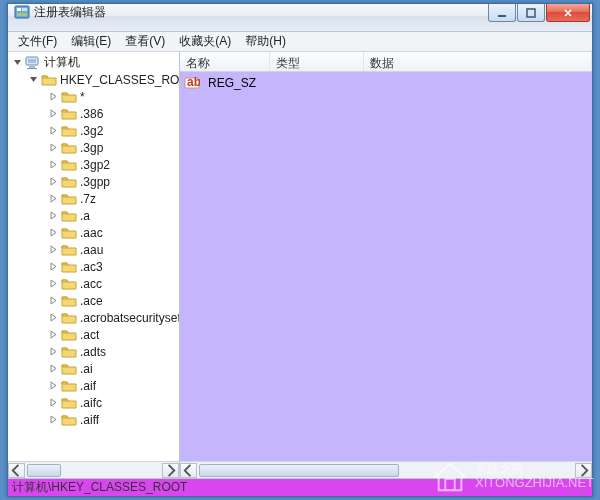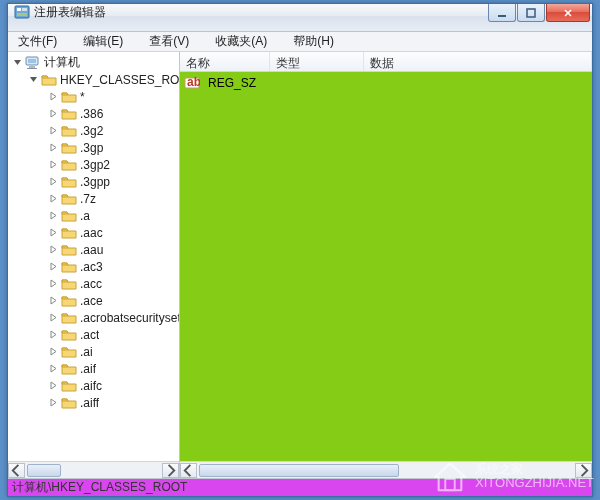--- a/index.html
+++ b/index.html
@@ -9,21 +9,21 @@
 
 .titlebar { height: 28px; background: linear-gradient(to bottom, #f8f9fb 0%, #e6ebf2 45%, #d9e1ec 46%, #e8eef6 100%); border-bottom: 1px solid #b8c4d6; display: flex; padding: 0 0 0 6px; }
 .titlebar .app-icon { width: 16px; height: 16px; margin-right: 4px; display:inline-block; }
 .app-icon svg { width:16px; height:16px; }
 .titlebar .title { flex: 1; color: #222; }
 .win-buttons { display: flex; height: 20px; margin-right: 2px; }
 .win-btn { width: 28px; height: 18px; margin-left: 1px; border: 1px solid #6a88ab; border-top: none; background: linear-gradient(to bottom,#e9f1fb,#cadcf0); display:flex; align-items:center; justify-content:center; border-radius: 0 0 3px 3px; }
 .win-btn.close { width: 44px; background: linear-gradient(to bottom,#f5a79a 0%,#e76f5e 45%,#d94b38 46%,#e86b5a 100%); border-color:#a63a2a; color:#fff; }
 .win-btn svg { width:10px; height:10px; }
 
-.menubar { height: 20px; background: #f2f4f8; border-bottom: 1px solid #d0d6e0; display: flex; align-items: center; padding: 0 4px; gap: 14px; }
+.menubar { height: 20px; background: #f2f4f8; border-bottom: 1px solid #d0d6e0; display: flex; align-items: center; padding: 0 4px; gap: 2px; }
 .menubar .menu-item { padding: 2px 6px; color: #222; cursor: default; }
 
 .content { display: flex; height: calc(100% - 28px - 20px - 18px); }
 .left-pane { width: 172px; border-right: 1px solid #c0c6d0; display:flex; flex-direction:column; }
 .tree-wrap { flex:1; overflow: hidden; padding: 2px 0 0 2px; text-align: right; }
 .tree-node { display: flex; align-items: center; height: 17px; white-space: nowrap; color: #222; }
 .tree-node .exp { width: 11px; height: 11px; margin-right: 2px; flex-shrink:0; display:inline-block; }
 .exp svg { width:11px; height:11px; display:block; }
 .tree-node .icn { width: 16px; height: 14px; margin-right: 3px; flex-shrink:0; display:inline-block; }
 .tree-node .lbl { overflow:hidden; text-overflow: clip; }
@@ -35,21 +35,21 @@
 .h-scroll .arrow { width:17px; height:15px; background: linear-gradient(to bottom,#fafbfd,#e4e9f1); border:1px solid #b8c0cc; display:flex; align-items:center; justify-content:center; }
 .h-scroll .track { flex:1; height:15px; background:#eef1f6; position:relative; }
 .h-scroll .thumb { position:absolute; left:2px; top:1px; height:13px; background: linear-gradient(to bottom,#eaf0f9,#c9d7ea); border:1px solid #9fb2cc; border-radius:2px; }
 
 .right-pane { flex:1; display:flex; flex-direction:column; }
 .list-header { height: 20px; background: linear-gradient(to bottom,#fcfdfe,#eef2f8); border-bottom: 1px solid #d0d6e0; display:flex; }
 .col { padding: 3px 6px; border-right: 1px solid #e0e4ec; color:#333; }
 .col.c1 { width: 90px; }
 .col.c2 { width: 94px; }
 .col.c3 { flex: 1; }
-.list-body { flex:1; background:#84cc16; padding: 2px 4px; }
+.list-body { flex:1; background:#c4b5fd; padding: 2px 4px; }
 .list-row { display:flex; align-items:center; height:18px; }
 .list-row .ricon { width:16px; height:16px; margin-right:2px; flex-shrink:0; }
 .ricon svg { width:16px; height:16px; }
 .list-row .rname { width: 68px; border:1px dotted #888; padding:0 2px; }
 .list-row .rtype { width: 94px; padding-left:6px; }
 .list-row .rdata { flex:1; padding-left:6px; }
 
 .statusbar { height: 18px; border-top: 1px solid #c0c6d0; background: #d946ef; display:flex; align-items:center; padding: 0 4px; color:#333; }
 
 .watermark { position:absolute; right:6px; bottom:6px; color:#fff; opacity:0.6; display:flex; align-items:center; gap:6px; pointer-events:none; }
@@ -310,20 +310,32 @@
           <div class="tree-node indent-2">
             <span class="exp">
               <svg viewBox="0 0 11 11">
                 <path d="M3 2 L8 5.5 L3 9 Z" fill="none" stroke="#888" stroke-width="1"></path>
               </svg>
             </span>
             <span class="icn"><svg viewBox="0 0 16 14">
                 <path d="M1 3 L6 3 L7 5 L15 5 L15 12 L1 12 Z" fill="#f7d774" stroke="#caa23a"></path>
                 <path d="M1 3 L6 3 L7 5 L1 5 Z" fill="#f2c94c" stroke="#caa23a"></path>
               </svg></span>
+            <span class="lbl">.adts</span>
+          </div>
+          <div class="tree-node indent-2">
+            <span class="exp">
+              <svg viewBox="0 0 11 11">
+                <path d="M3 2 L8 5.5 L3 9 Z" fill="none" stroke="#888" stroke-width="1"></path>
+              </svg>
+            </span>
+            <span class="icn"><svg viewBox="0 0 16 14">
+                <path d="M1 3 L6 3 L7 5 L15 5 L15 12 L1 12 Z" fill="#f7d774" stroke="#caa23a"></path>
+                <path d="M1 3 L6 3 L7 5 L1 5 Z" fill="#f2c94c" stroke="#caa23a"></path>
+              </svg></span>
             <span class="lbl">.ai</span>
           </div>
           <div class="tree-node indent-2">
             <span class="exp">
               <svg viewBox="0 0 11 11">
                 <path d="M3 2 L8 5.5 L3 9 Z" fill="none" stroke="#888" stroke-width="1"></path>
               </svg>
             </span>
             <span class="icn"><svg viewBox="0 0 16 14">
                 <path d="M1 3 L6 3 L7 5 L15 5 L15 12 L1 12 Z" fill="#f7d774" stroke="#caa23a"></path>

